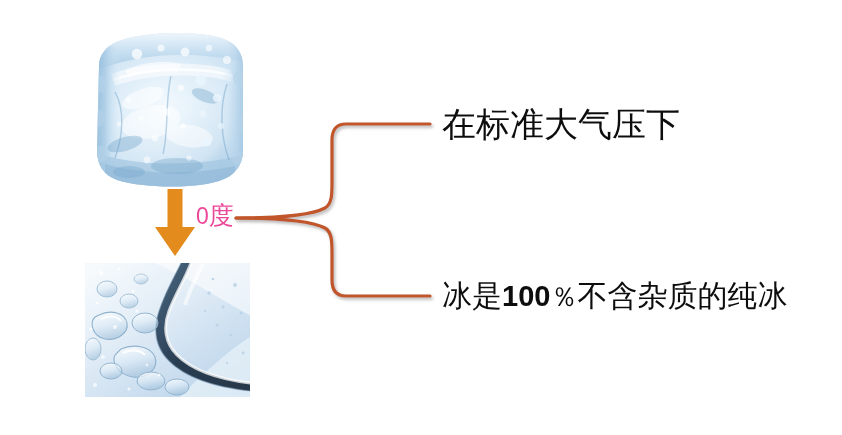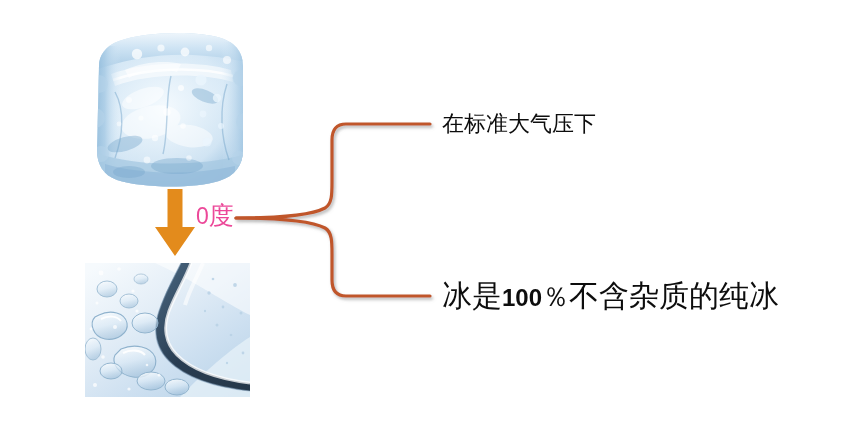--- a/index.html
+++ b/index.html
@@ -85,33 +85,33 @@
   
   .callout {
     position: absolute;
     color: #0d0d0d;
     white-space: nowrap;
     font-family: "DejaVu Serif", "Liberation Serif", serif;
   }
   .callout-top {
     left: 442px;
     top: 105px;
-    font-size: 22px;
+    font-size: 34px;
     line-height: 38px;
   }
   .callout-bottom {
     left: 442px;
     top: 277px;
     font-size: 30px;
     line-height: 38px;
   }
   .callout-bottom .emph {
     font-family: "Liberation Sans", sans-serif;
     font-weight: bold;
-    font-size: 24px;
+    font-size: 29px;
   }
   .callout-bottom .pct {
     font-family: "DejaVu Serif", "Liberation Serif", serif;
     font-size: 27px;
   }
 </style>
 </head>
 <body>
 
 <div id="slide">

